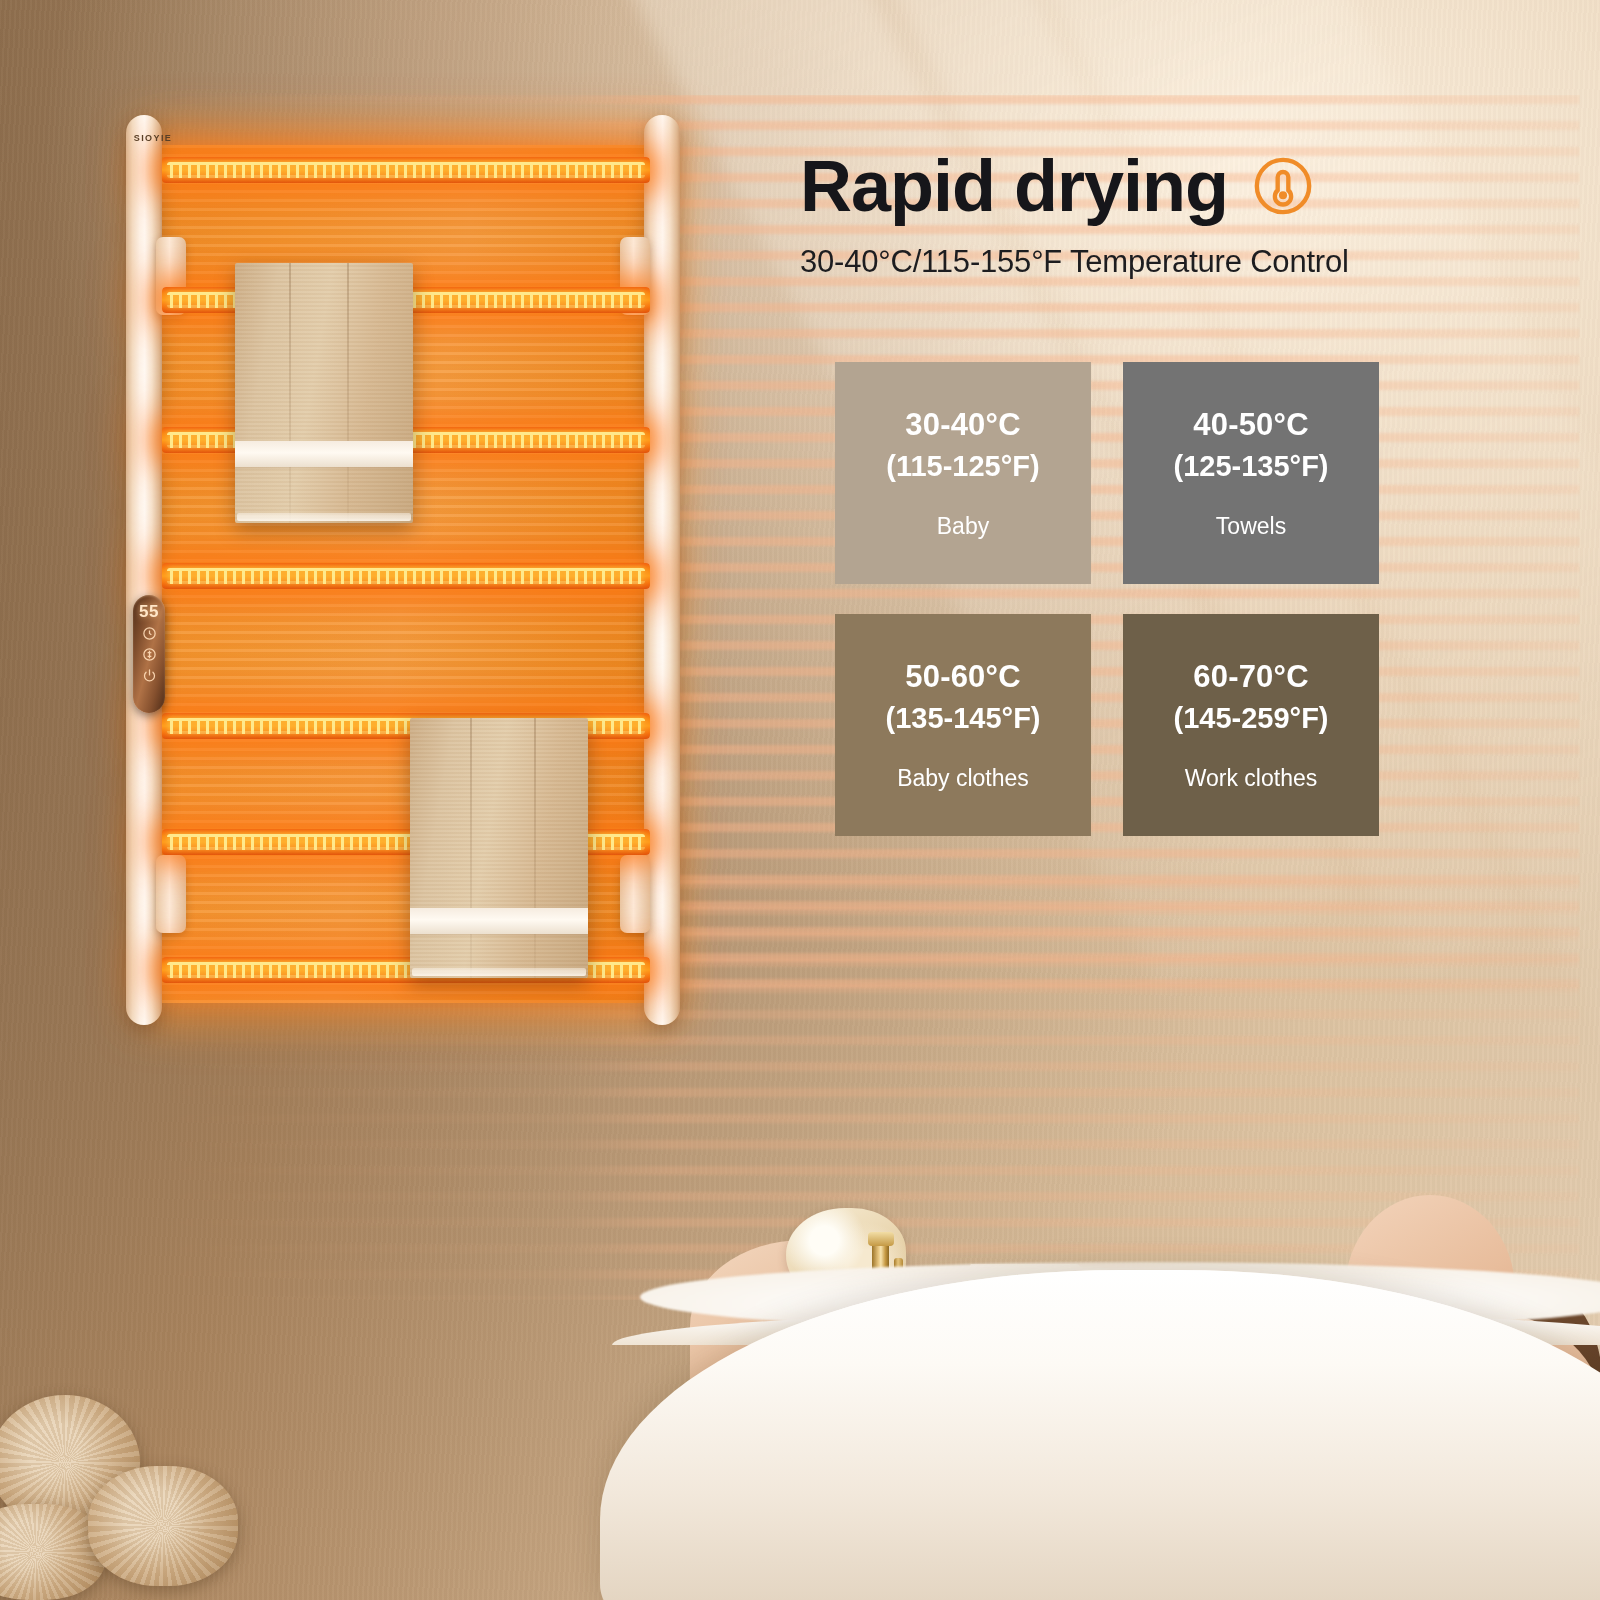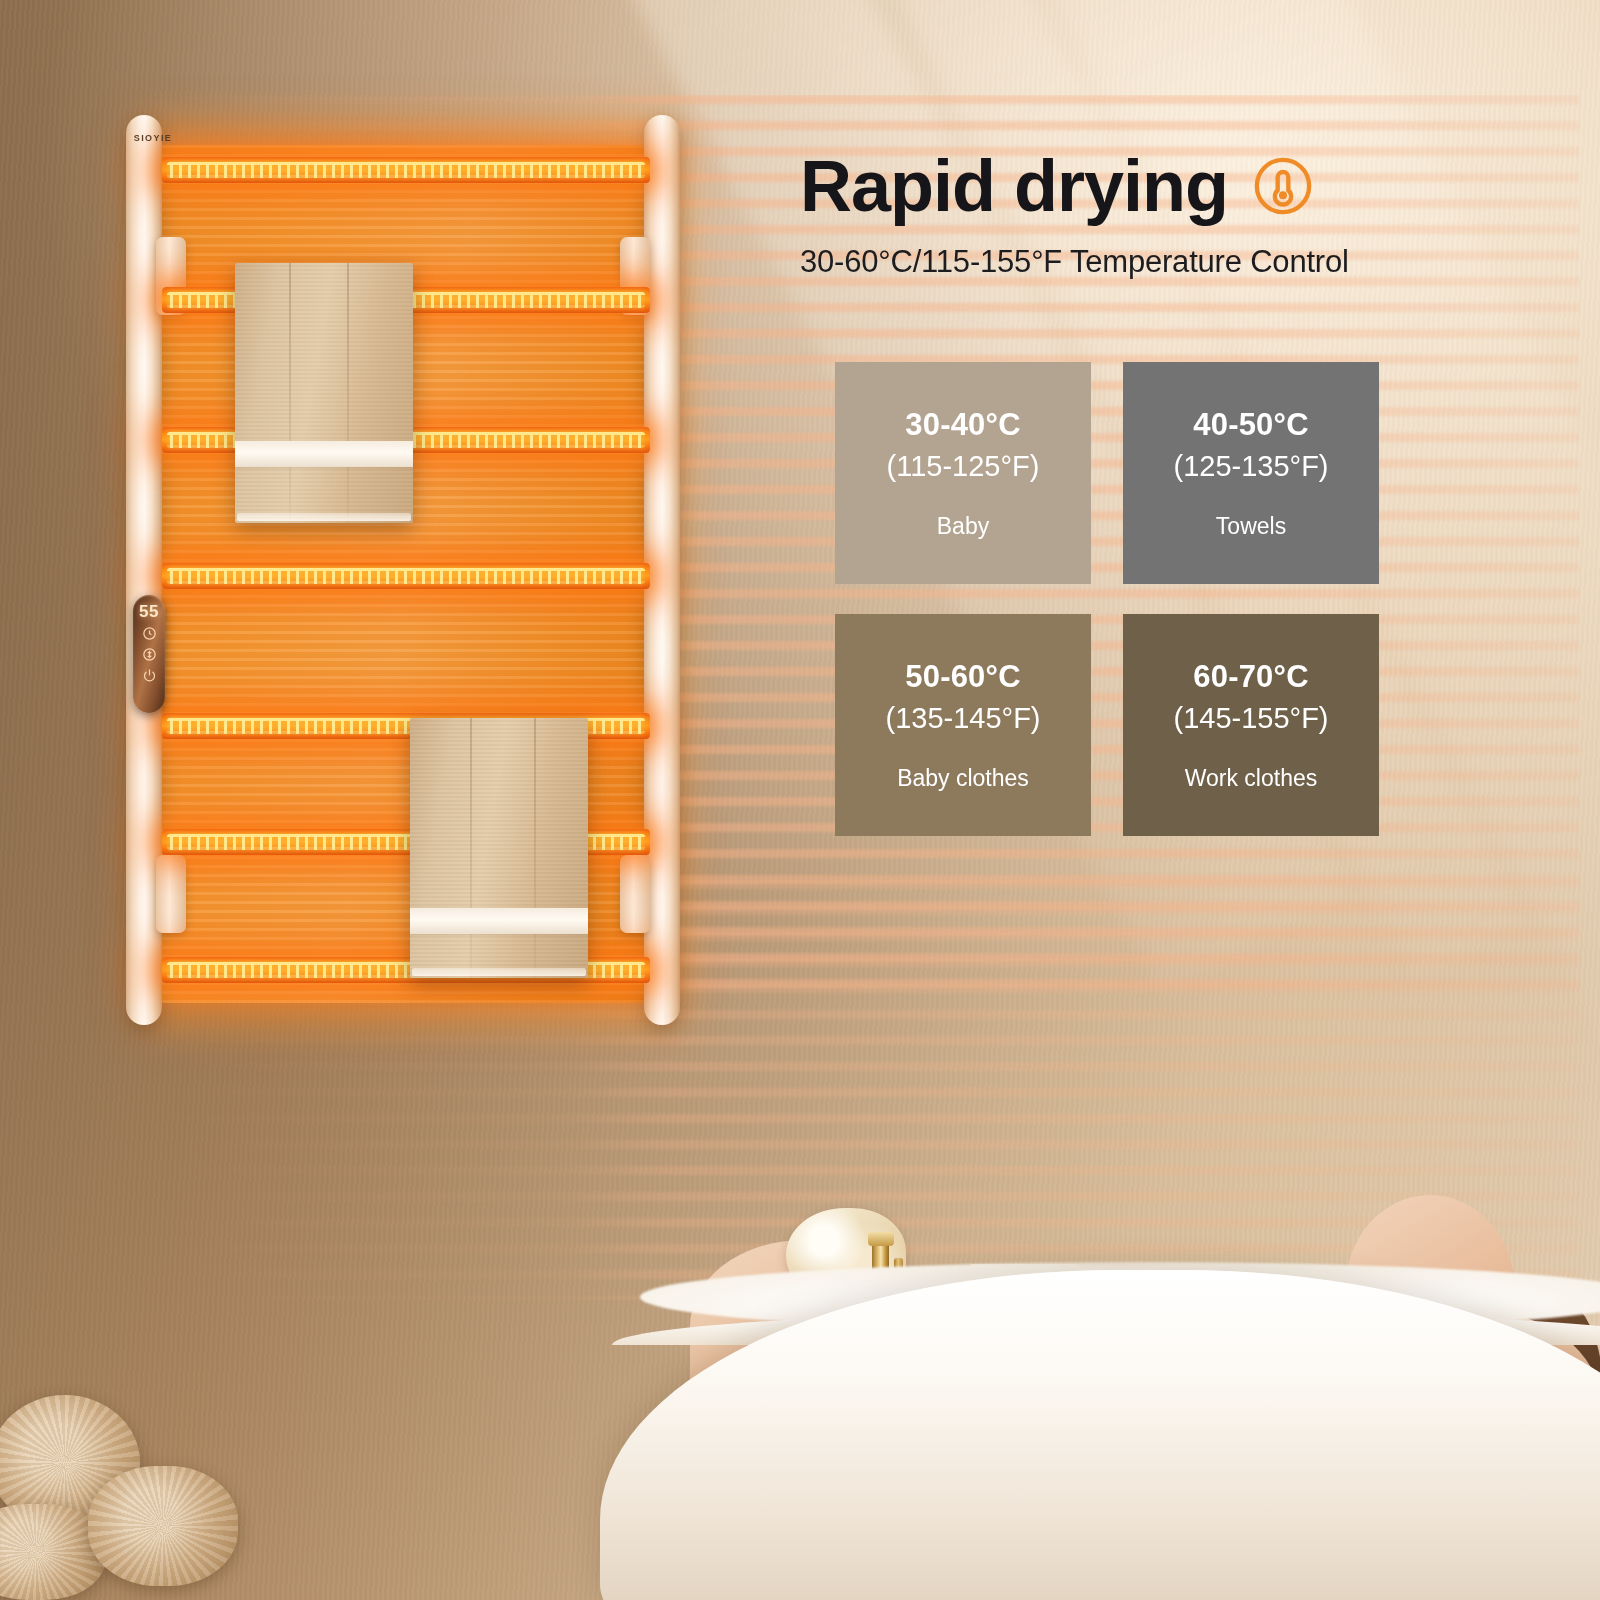--- a/index.html
+++ b/index.html
@@ -175,21 +175,21 @@
     position:absolute; left:808px; top:362px;
     display:grid; grid-template-columns:256px 256px; grid-template-rows:222px 222px;
     gap:30px 32px;
     margin-left:27px;
   }
   .tcard {
     display:flex; flex-direction:column; align-items:center; justify-content:center;
     text-align:center; color:#ffffff; padding:10px 8px;
   }
   .tcard .c-range { font-size:31px; font-weight:700; letter-spacing:.2px; }
-  .tcard .f-range { font-size:29px; font-weight:400; margin-top:7px; }
+  .tcard .f-range { font-size:29px; font-weight:700; margin-top:7px; }
   .tcard .fabric  { font-size:23px; font-weight:400; margin-top:30px; }
 
   
   #bath { position:absolute; left:0; bottom:0; width:1600px; height:420px; }
   .tub {
     position:absolute; left:600px; bottom:-30px; width:1100px; height:360px;
     border-radius:520px 520px 56px 56px / 250px 250px 46px 46px;
     background:linear-gradient(to bottom,#ffffff 0%,#fdfaf5 26%,#f2e8db 62%,#e0d0bb 100%);
     box-shadow:0 -6px 28px rgba(90,60,30,.18);
   }
@@ -403,21 +403,21 @@
     <div class="title-row">
       <span class="title">Rapid drying</span>
       <span class="thermo-icon">
         <svg viewBox="0 0 64 64" fill="none" stroke="#F08C28" stroke-width="4.5">
           <circle cx="32" cy="32" r="27"></circle>
           <path d="M32 17.5a5.5 5.5 0 0 0-5.5 5.5v13.4a8.4 8.4 0 1 0 11 0V23a5.5 5.5 0 0 0-5.5-5.5z"></path>
           <circle cx="32" cy="41.5" r="4.2" fill="#F08C28" stroke="none"></circle>
         </svg>
       </span>
     </div>
-    <div class="subtitle">30-60°C/115-155°F Temperature Control</div>
+    <div class="subtitle">30-40°C/115-155°F Temperature Control</div>
   </div>
 
   <div id="cards">
 
     <div class="tcard" style="background:#B3A491">
       <span class="c-range">30-40°C</span>
       <span class="f-range">(115-125°F)</span>
       <span class="fabric">Baby</span>
     </div>
 
@@ -428,21 +428,21 @@
     </div>
 
     <div class="tcard" style="background:#8D795C">
       <span class="c-range">50-60°C</span>
       <span class="f-range">(135-145°F)</span>
       <span class="fabric">Baby clothes</span>
     </div>
 
     <div class="tcard" style="background:#6E6049">
       <span class="c-range">60-70°C</span>
-      <span class="f-range">(145-155°F)</span>
+      <span class="f-range">(145-259°F)</span>
       <span class="fabric">Work clothes</span>
     </div>
   </div>
 
   <div id="bath">
     <div class="tub-shadow"></div>
 
     <div class="person p-hair"></div>
     <div class="person p-head"></div>
     <div class="person p-hair2"></div>

